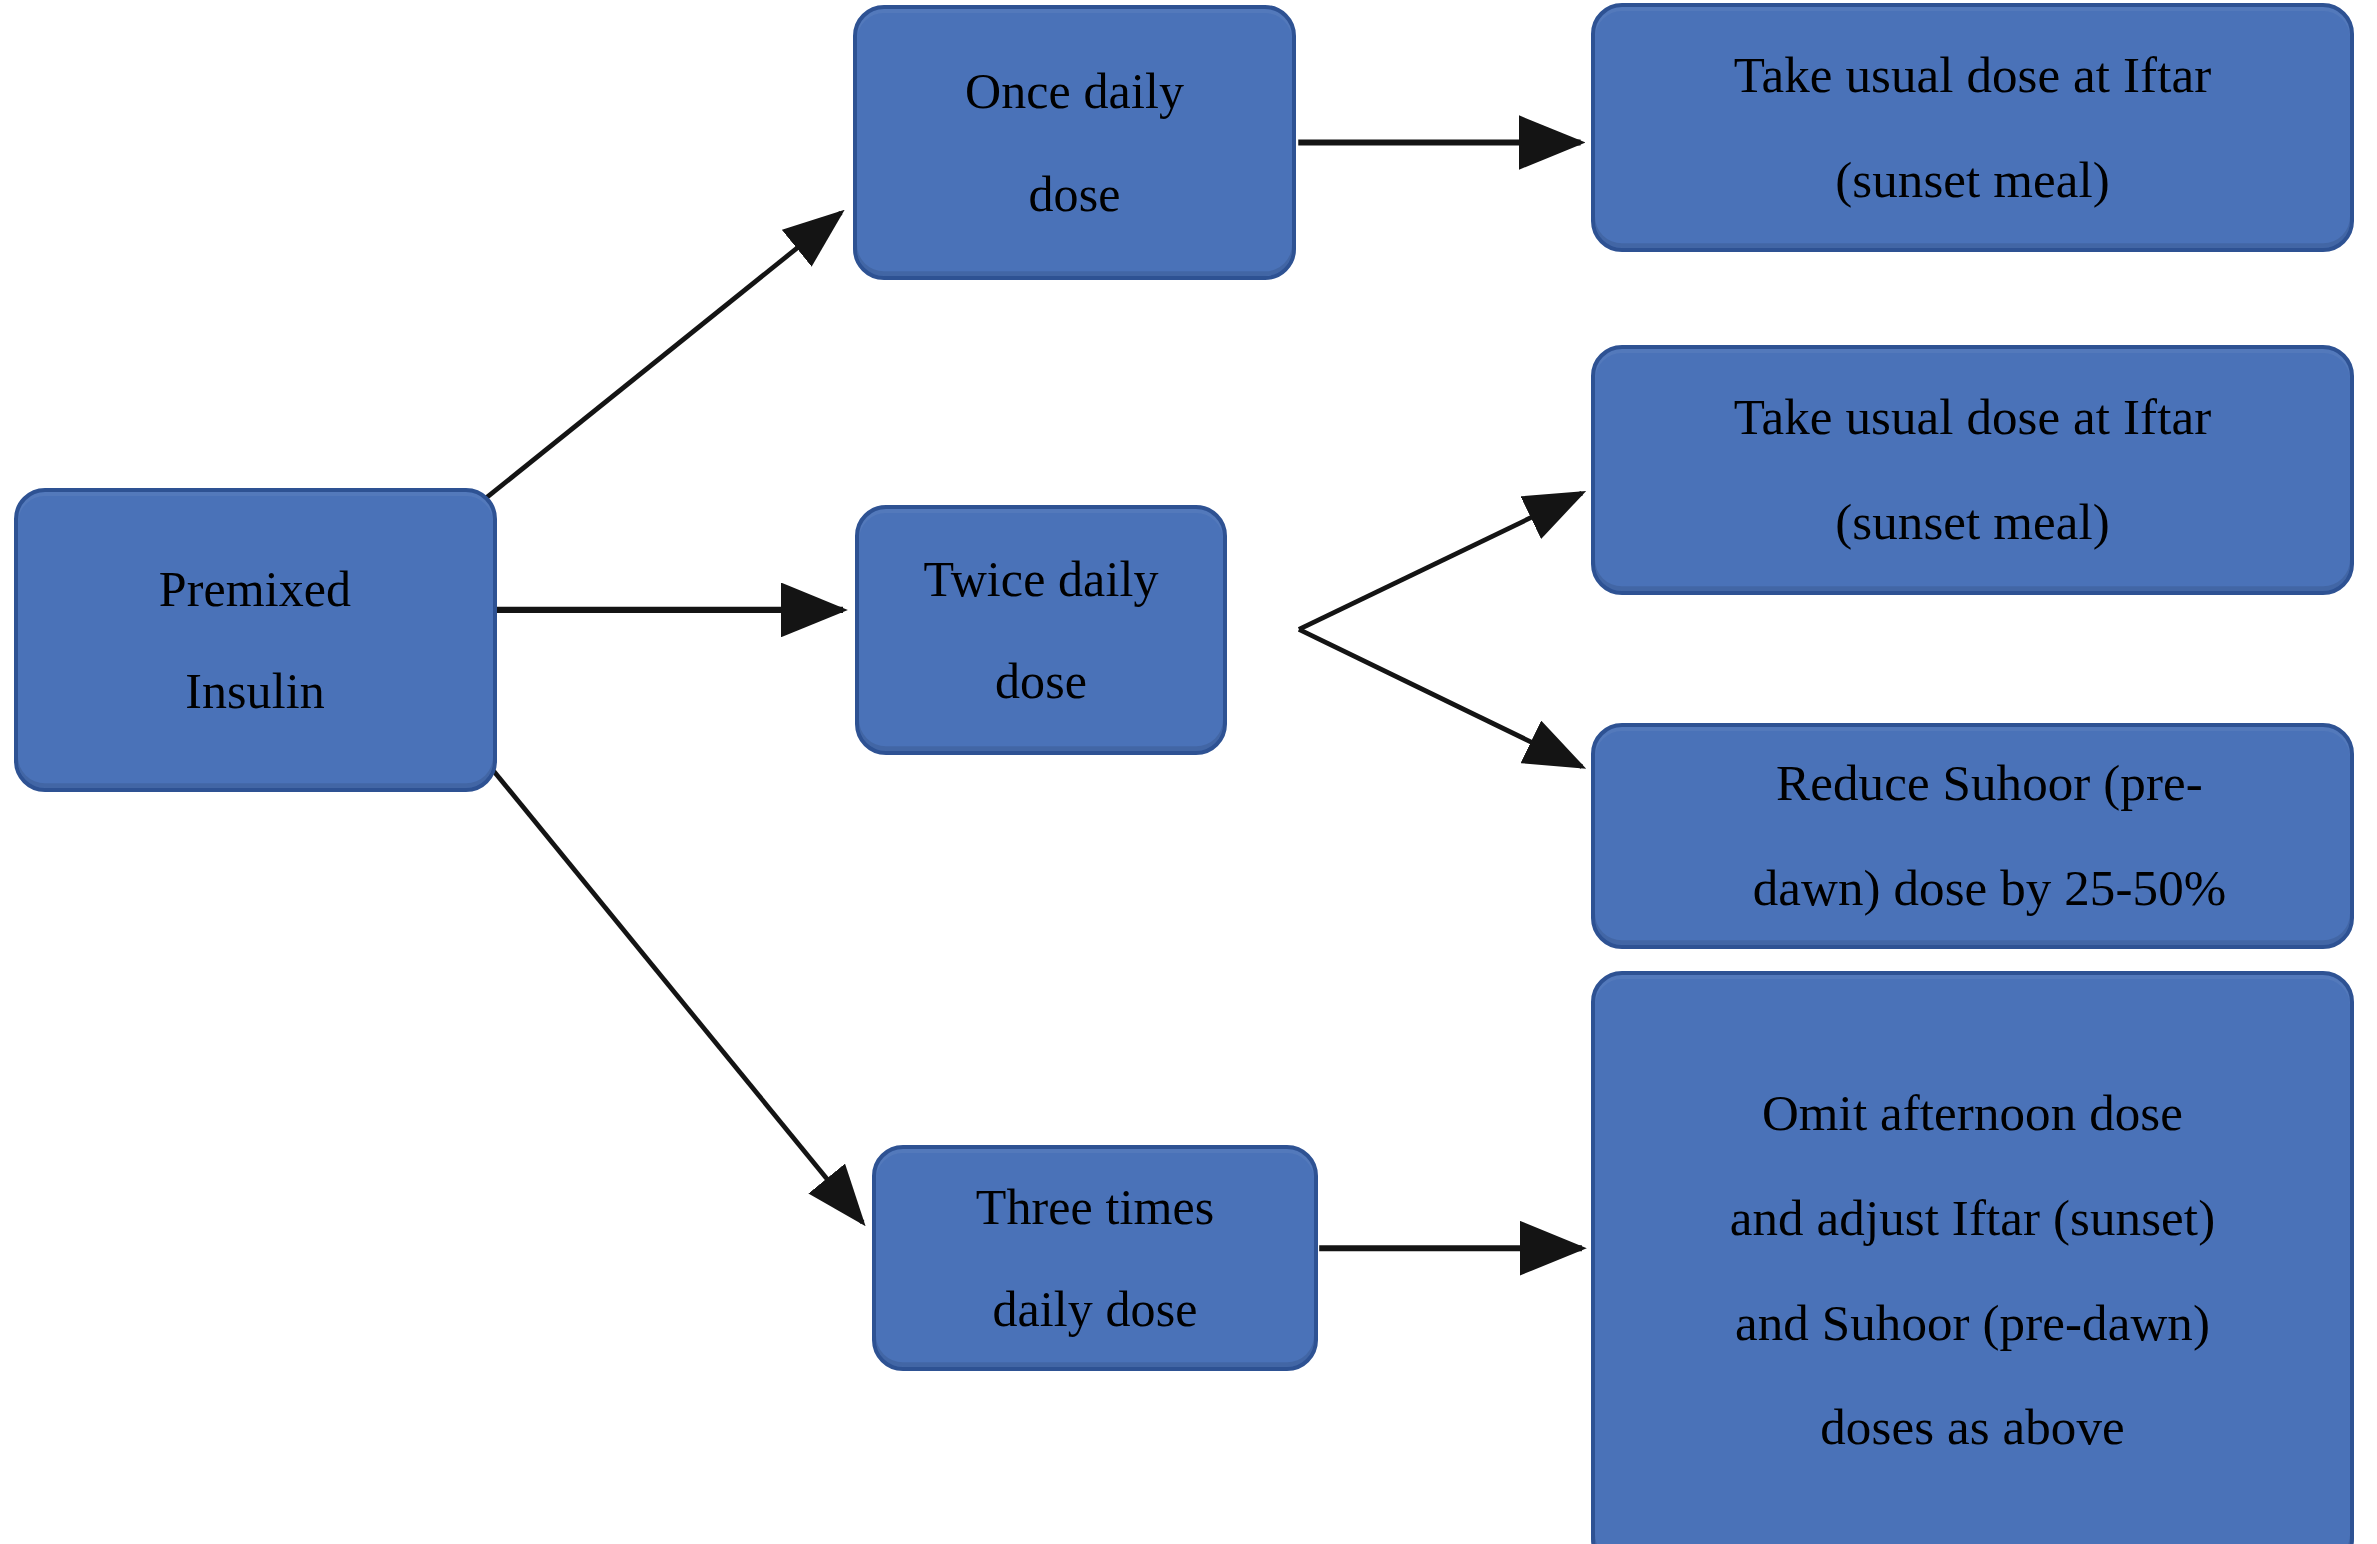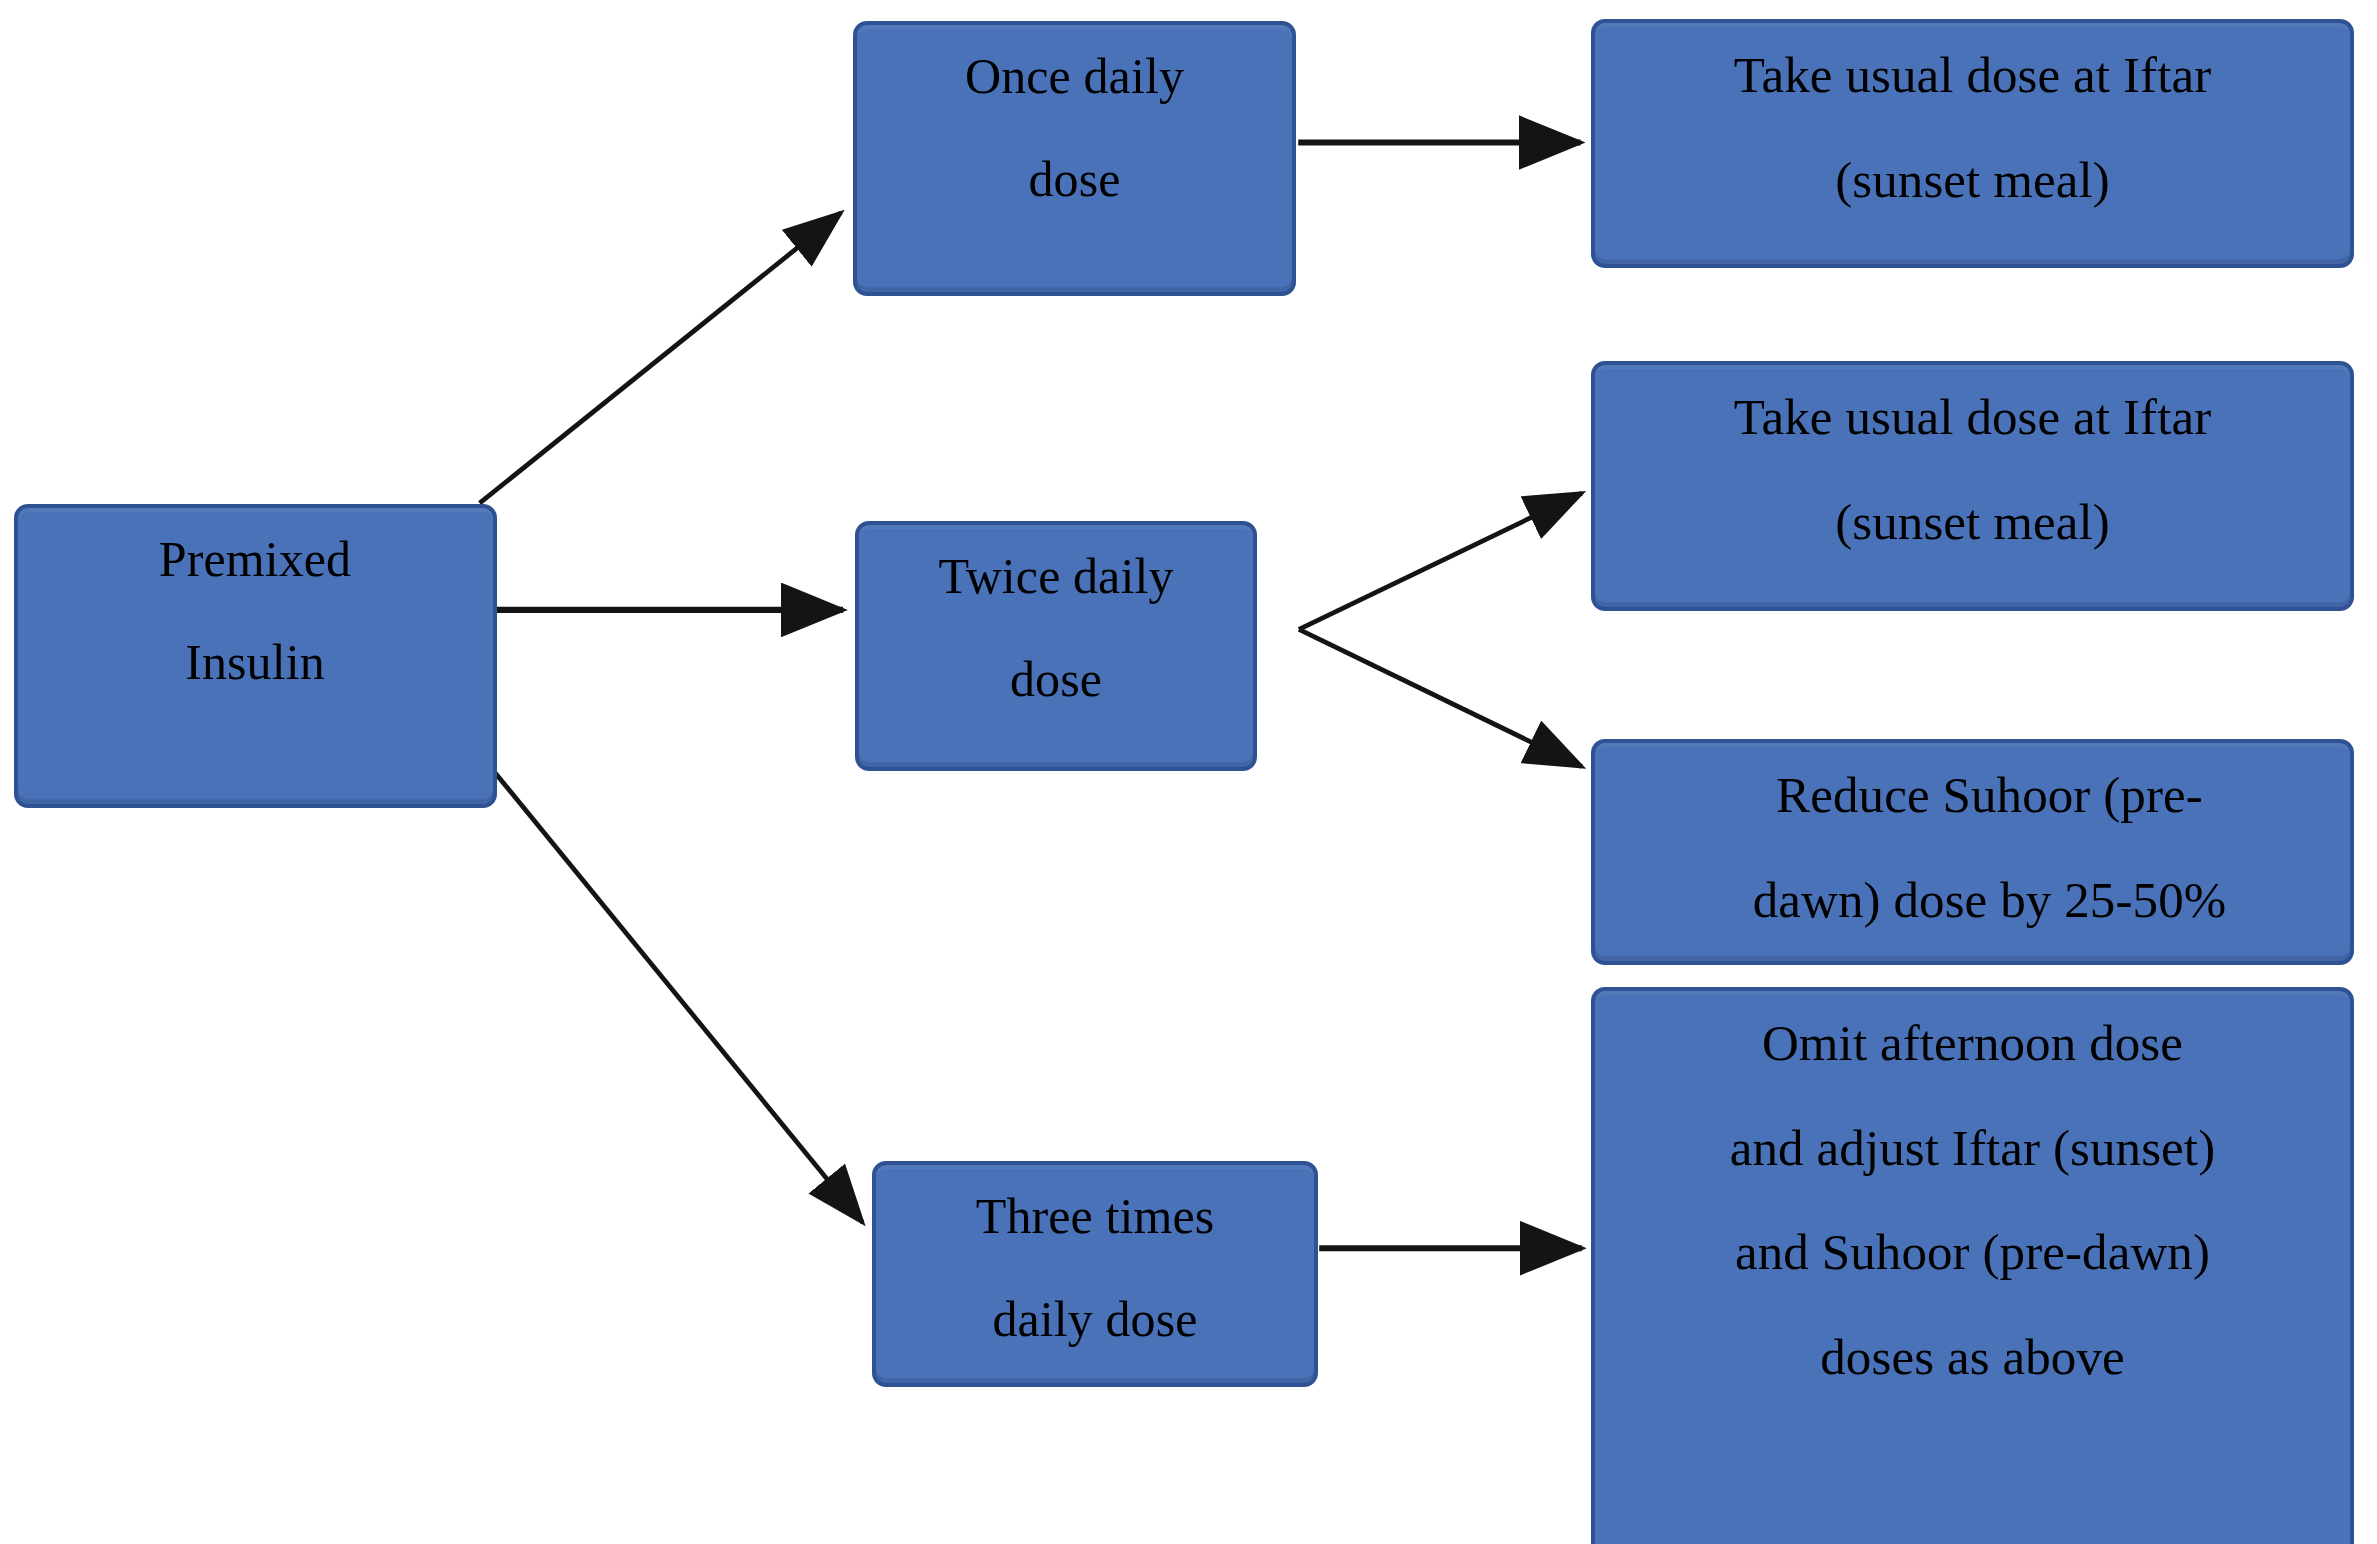--- a/index.html
+++ b/index.html
@@ -20,44 +20,44 @@
     left: 0;
     top: 0;
     width: 2377px;
     height: 1544px;
     pointer-events: none;
   }
   .node {
     position: absolute;
     box-sizing: border-box;
     display: flex;
+    align-items: center;
     justify-content: center;
     text-align: center;
     color: #000000;
     background: #4A72B8;
     border: 4px solid #2E5293;
-    border-radius: 14px;
+    border-radius: 31px;
     box-shadow: inset 0 -4.7px 0 0 rgba(0,0,0,0.10),
                 inset 0 4px 0 0 rgba(255,255,255,0.05);
     line-height: 2.05;
     letter-spacing: 0.1px;
     z-index: 2;
-    margin-top: 16px;
   }
   .node .txt {
     display: block;
     width: 100%;
     padding: 0 17.6px;
     box-sizing: border-box;
     white-space: pre-line;
   }
   
   #n-premixed       { left: 13.5px;   top: 488px;  width: 483px;  height: 304px; font-size: 50px; }
   #n-once           { left: 853px; top: 5.4px;    width: 443px;  height: 275px; font-size: 50px; }
-  #n-twice          { left: 855px; top: 505px;  width: 402px;  height: 250px; font-size: 50px; }
+  #n-twice          { left: 855px; top: 505px;  width: 372px;  height: 250px; font-size: 50px; }
   #n-three          { left: 872px; top: 1145px; width: 446px;  height: 226px; font-size: 50px; }
   #n-once-out       { left: 1591px; top: 3.4px;    width: 763px; height: 249px; font-size: 51px; }
   #n-twice-out-1    { left: 1591px; top: 345px;  width: 763px; height: 250px; font-size: 51px; }
   #n-twice-out-2    { left: 1591px; top: 723px; width: 763px; height: 226px; font-size: 51px; padding-left: 34px; }
   #n-three-out      { left: 1591px; top: 971px; width: 763px; height: 599px; font-size: 51px; }
 </style>
 </head>
 <body>
 
 <div id="canvas">

